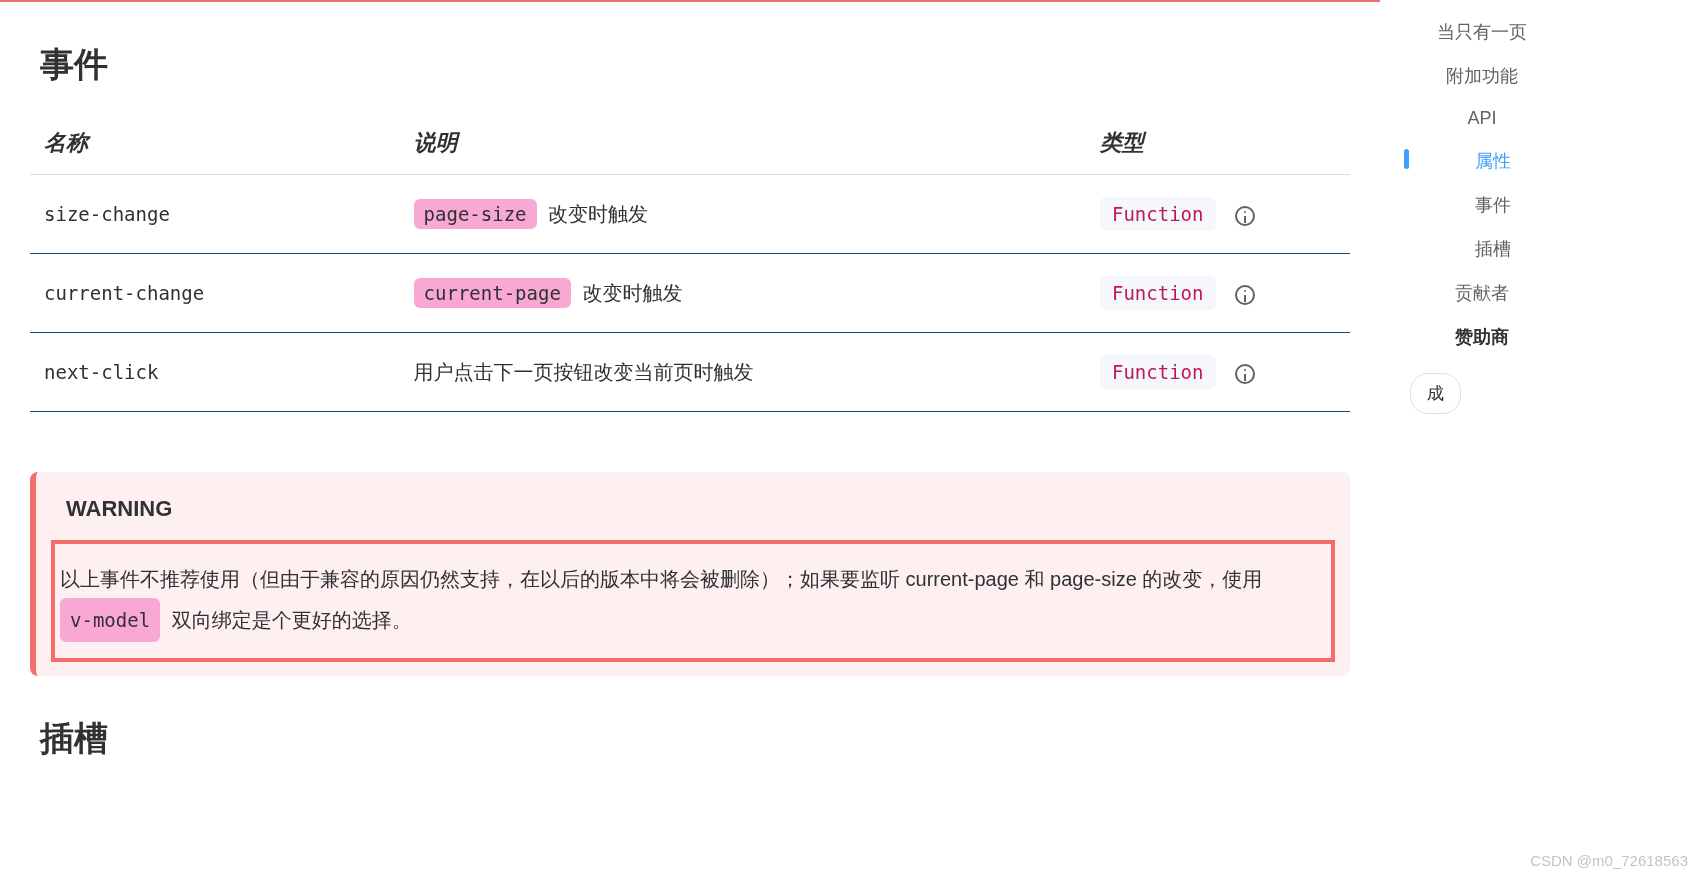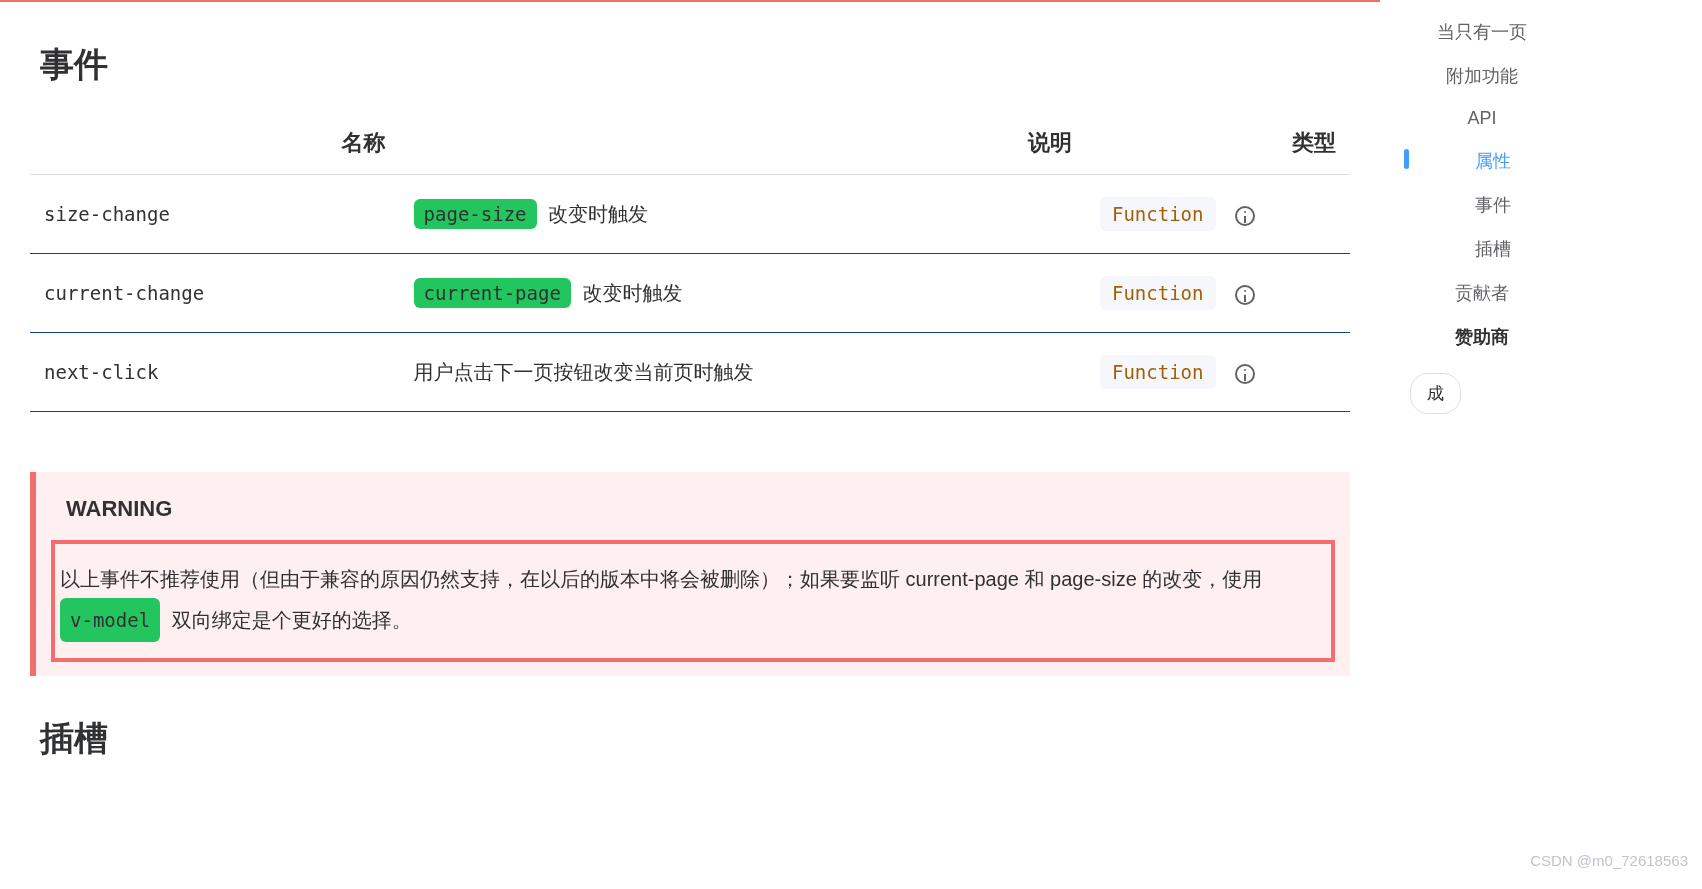--- a/index.html
+++ b/index.html
@@ -27,51 +27,52 @@
     font-weight: 700;
     color: #303133;
     margin: 0 0 24px 0;
     padding-left: 10px;
   }
   table.api-table {
     width: 100%;
     border-collapse: collapse;
   }
   table.api-table th {
-    text-align: right;
+    text-align: left;
     font-size: 22px;
     font-weight: 700;
     color: #303133;
     padding: 16px 14px;
     border-bottom: 1px solid #dcdfe6;
+    font-style: italic;
   }
   table.api-table td {
     padding: 22px 14px;
     font-size: 20px;
     color: #303133;
     border-bottom: 1px solid #0c4a6e;
     vertical-align: middle;
   }
   code.inline {
     font-family: ui-monospace, SFMono-Regular, "SF Mono", Menlo, Consolas, monospace;
-    background: #22c55e;
+    background: #f9a8d4;
     border-radius: 6px;
     padding: 4px 10px;
     font-size: 19px;
     color: #303133;
     display: inline-block;
     margin-right: 6px;
   }
   code.type-badge {
     font-family: ui-monospace, SFMono-Regular, "SF Mono", Menlo, Consolas, monospace;
     background: #f5f7fa;
     border-radius: 6px;
     padding: 6px 12px;
     font-size: 19px;
-    color: #a16207;
+    color: #be185d;
     display: inline-block;
   }
   .event-name {
     font-family: ui-monospace, SFMono-Regular, "SF Mono", Menlo, Consolas, monospace;
     font-size: 19px;
   }
   .type-cell { white-space: nowrap; }
   .info-icon {
     display: inline-block;
     width: 20px; height: 20px;
@@ -97,21 +98,21 @@
     top: 8px; left: 50%;
     transform: translateX(-50%);
     width: 2px; height: 7px;
     background: #606266;
   }
   .warning-box {
     margin: 60px 0 40px 0;
     background: #fef0f0;
     border-left: 6px solid #f56c6c;
     padding: 24px 30px;
-    border-radius: 0;
+    border-radius: 8px;
     position: relative;
   }
   .warning-title {
     font-size: 22px;
     font-weight: 700;
     color: #303133;
     margin-bottom: 18px;
   }
   .warning-highlight {
     border: 4px solid #f56c6c;

